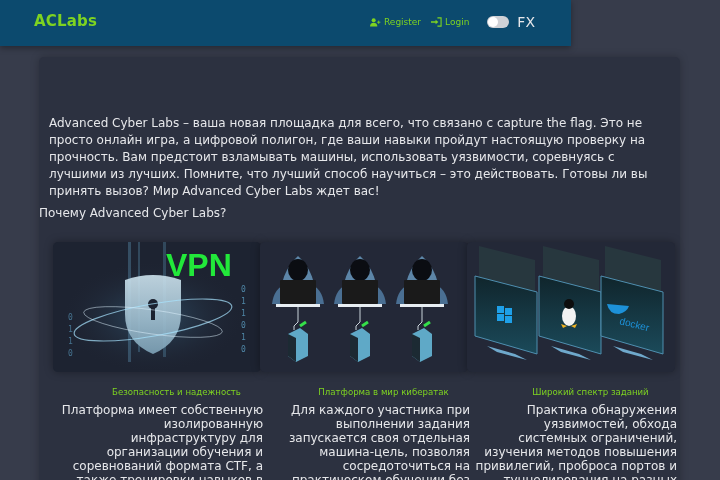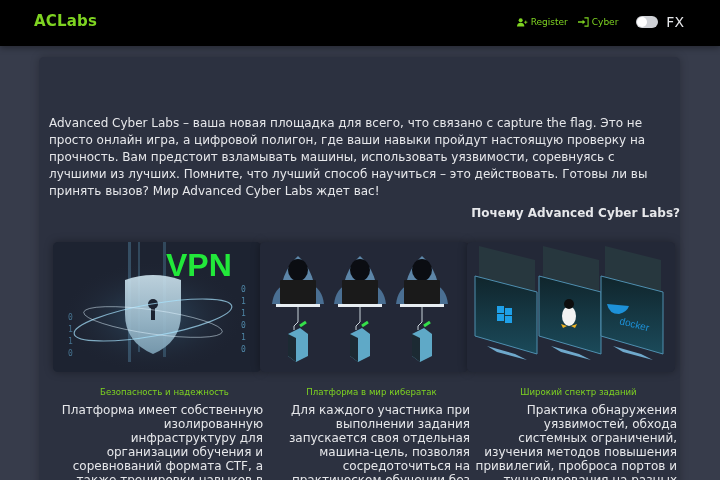--- a/index.html
+++ b/index.html
@@ -4,22 +4,22 @@
   <style>
     * { box-sizing: border-box; margin: 0; padding: 0; }
     html, body { width: 720px; height: 480px; overflow: hidden; }
     body {
       background: #373c4b;
       font-family: "DejaVu Sans", sans-serif;
       color: #e6e7ea;
       position: relative;
     }
     .navbar {
-      position: absolute; left: 0; top: 0; width: 720px; height: 46px;
-      background: #000000;
+      position: absolute; left: 0; top: 0; width: 571px; height: 46px;
+      background: #0c4a6e;
       box-shadow: 0 2px 6px rgba(0,0,0,0.35);
       display: flex; align-items: center;
       z-index: 2;
     }
     .brand {
       position: absolute; left: 34px; top: 12px;
       font-size: 15px; font-weight: bold; color: #7ed321;
       letter-spacing: 0.2px;
     }
     .nav-right {
@@ -56,36 +56,36 @@
     }
     .hl-a { color: #7ed321; }
     .hl-c { color: #2ee6a8; }
     .hl-l { color: #4fc3f7; }
 
     .intro {
       position: absolute; left: 10px; top: 58px; width: 625px;
       font-size: 12px; line-height: 17px; color: #e6e7ea;
     }
     .section-title {
-      position: absolute; left: 0; top: 149px; width: 641px; text-align: right;
-      font-size: 12px; font-weight: bold; color: #e6e7ea;
+      position: absolute; left: 0; top: 149px; width: 641px; text-align: left;
+      font-size: 12px; font-weight: normal; color: #e6e7ea;
     }
     .features {
       position: absolute; left: 0; top: 179px; width: 641px; height: 250px;
     }
     .feature { position: absolute; top: 0; width: 215px; }
     .feature-img {
       position: absolute; left: 0; top: 6px; width: 208px; height: 130px;
       background: #232837; border-radius: 5px;
       box-shadow: 0 0 8px rgba(0,0,0,0.35);
       overflow: hidden;
     }
     .feature-img svg { width: 100%; height: 100%; display: block; }
     .feature-title {
-      position: absolute; left: 4px; top: 151px; width: 215px; text-align: center;
+      position: absolute; left: 16px; top: 151px; width: 215px; text-align: center;
       font-size: 8.6px; color: #7ed321;
     }
     .feature-desc {
       position: absolute; left: 5px; top: 167px; width: 205px; text-align: right;
       font-size: 12px; line-height: 14px; color: #e6e7ea;
     }
   </style>
 </head>
 <body>
 
@@ -99,21 +99,21 @@
         <rect x="9" y="3.5" width="1" height="3.5" fill="#7ed321"></rect>
         <rect x="7.8" y="4.7" width="3.5" height="1" fill="#7ed321"></rect>
       </svg>
       <span>Register</span>
     </div>
     <div class="nav-link">
       <svg viewBox="0 0 12 10">
         <path d="M0 4.3 H5 V2.5 L8 5 L5 7.5 V5.7 H0 Z" fill="#7ed321"></path>
         <path d="M7 0.5 H11 V9.5 H7" stroke="#7ed321" stroke-width="1.2" fill="none"></path>
       </svg>
-      <span>Cyber</span>
+      <span>Login</span>
     </div>
     <div class="toggle"></div>
     <span class="fx-label">FX</span>
   </div>
 </div>
 
 <div class="container">
 
   <p class="intro">Advanced Cyber Labs – ваша новая площадка для всего, что связано с capture the flag. Это не просто онлайн игра, а цифровой полигон, где ваши навыки пройдут настоящую проверку на прочность. Вам предстоит взламывать машины, использовать уязвимости, соревнуясь с лучшими из лучших. Помните, что лучший способ научиться – это действовать. Готовы ли вы принять вызов? Мир Advanced Cyber Labs ждет вас!</p>
 

